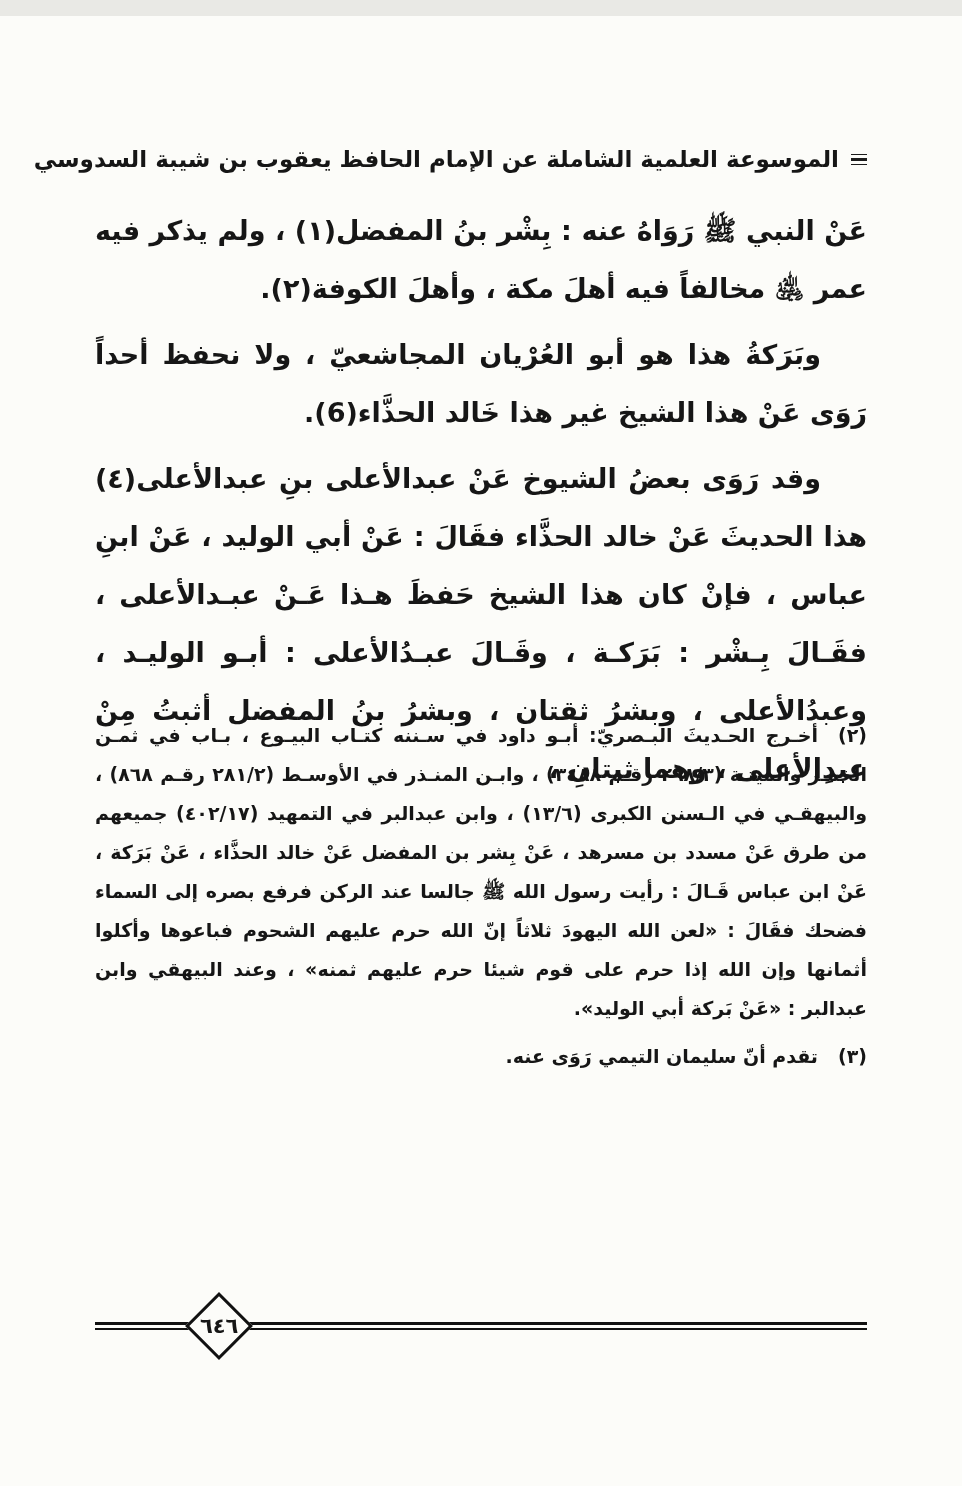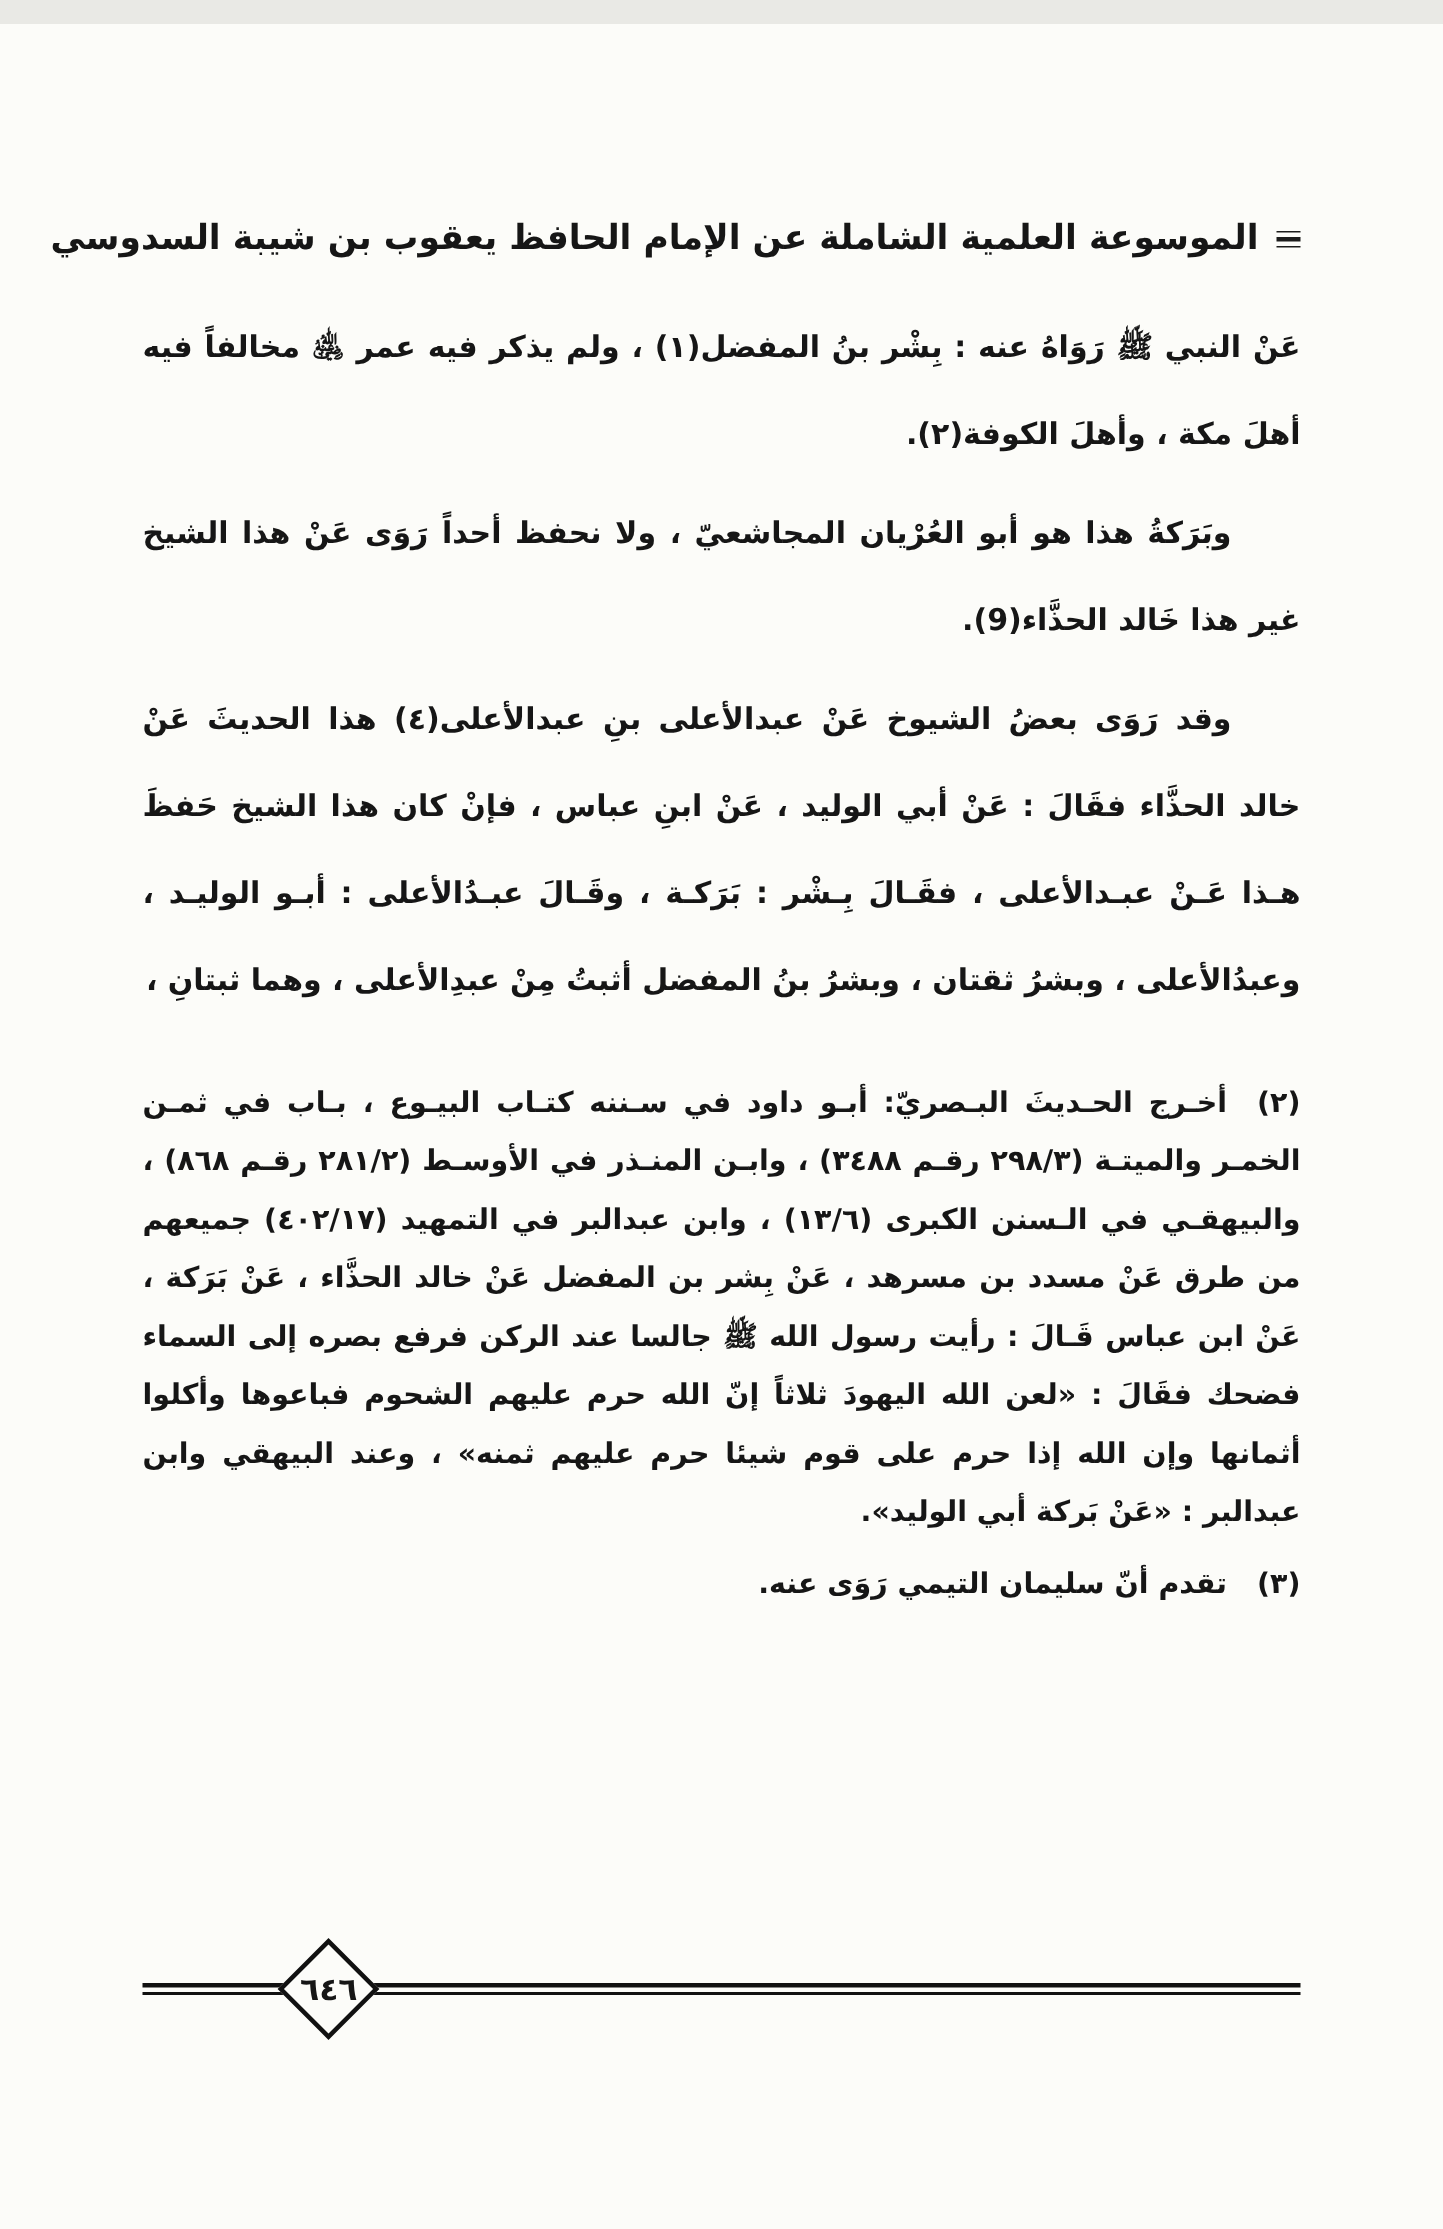--- a/index.html
+++ b/index.html
@@ -45,21 +45,21 @@
     border-top: 3px solid #1c1c1c;
   }
   .rule-long { flex: 1 1 auto; }
   .rule-short { flex: 0 0 16px; }
   
   .body-text {
     position: absolute;
     top: 186px;
     right: 95px;
     left: 95px;
-    font-size: 20px;
+    font-size: 27px;
     font-weight: bold;
     line-height: 58px;
     text-align: justify;
   }
   .body-text p { margin-bottom: 8px; }
   .body-text p.indent { text-indent: 46px; }
   
   .footnotes {
     position: absolute;
     top: 700px;
@@ -116,21 +116,21 @@
 <div class="page">
 
   <header class="header">
     <div class="rule rule-short"></div>
     <h1 class="title">الموسوعة العلمية الشاملة عن الإمام الحافظ يعقوب بن شيبة السدوسي</h1>
     <div class="rule rule-long"></div>
   </header>
 
   <main class="body-text">
     <p>عَنْ النبي ﷺ رَوَاهُ عنه : بِشْر بنُ المفضل(١) ، ولم يذكر فيه عمر ﵁ مخالفاً فيه أهلَ مكة ، وأهلَ الكوفة(٢).</p>
-    <p class="indent">وبَرَكةُ هذا هو أبو العُرْيان المجاشعيّ ، ولا نحفظ أحداً رَوَى عَنْ هذا الشيخ غير هذا خَالد الحذَّاء(9).</p>
+    <p class="indent">وبَرَكةُ هذا هو أبو العُرْيان المجاشعيّ ، ولا نحفظ أحداً رَوَى عَنْ هذا الشيخ غير هذا خَالد الحذَّاء(6).</p>
     <p class="indent">وقد رَوَى بعضُ الشيوخ عَنْ عبدالأعلى بنِ عبدالأعلى(٤) هذا الحديثَ عَنْ خالد الحذَّاء فقَالَ : عَنْ أبي الوليد ، عَنْ ابنِ عباس ، فإنْ كان هذا الشيخ حَفظَ هـذا عَـنْ عبـدالأعلى ، فقَـالَ بِـشْر : بَرَكـة ، وقَـالَ عبـدُالأعلى : أبـو الوليـد ، وعبدُالأعلى ، وبشرُ ثقتان ، وبشرُ بنُ المفضل أثبتُ مِنْ عبدِالأعلى ، وهما ثبتانِ ،</p>
   </main>
 
   <section class="footnotes">
     <p class="footnote">
       <span class="fn-num">(٢)</span><span class="fn-text">أخـرج الحـديثَ البـصريّ: أبـو داود في سـننه كتـاب البيـوع ، بـاب في ثمـن الخمـر والميتـة (٢٩٨/٣ رقـم ٣٤٨٨) ، وابـن المنـذر في الأوسـط (٢٨١/٢ رقـم ٨٦٨) ، والبيهقـي في الـسنن الكبرى (١٣/٦) ، وابن عبدالبر في التمهيد (٤٠٢/١٧) جميعهم من طرق عَنْ مسدد بن مسرهد ، عَنْ بِشر بن المفضل عَنْ خالد الحذَّاء ، عَنْ بَرَكة ، عَنْ ابن عباس قَـالَ : رأيت رسول الله ﷺ جالسا عند الركن فرفع بصره إلى السماء فضحك فقَالَ : «لعن الله اليهودَ ثلاثاً إنّ الله حرم عليهم الشحوم فباعوها وأكلوا أثمانها وإن الله إذا حرم على قوم شيئا حرم عليهم ثمنه» ، وعند البيهقي وابن عبدالبر : «عَنْ بَركة أبي الوليد».</span>
     </p>
     <p class="footnote">
       <span class="fn-num">(٣)</span><span class="fn-text">تقدم أنّ سليمان التيمي رَوَى عنه.</span>
     </p>

